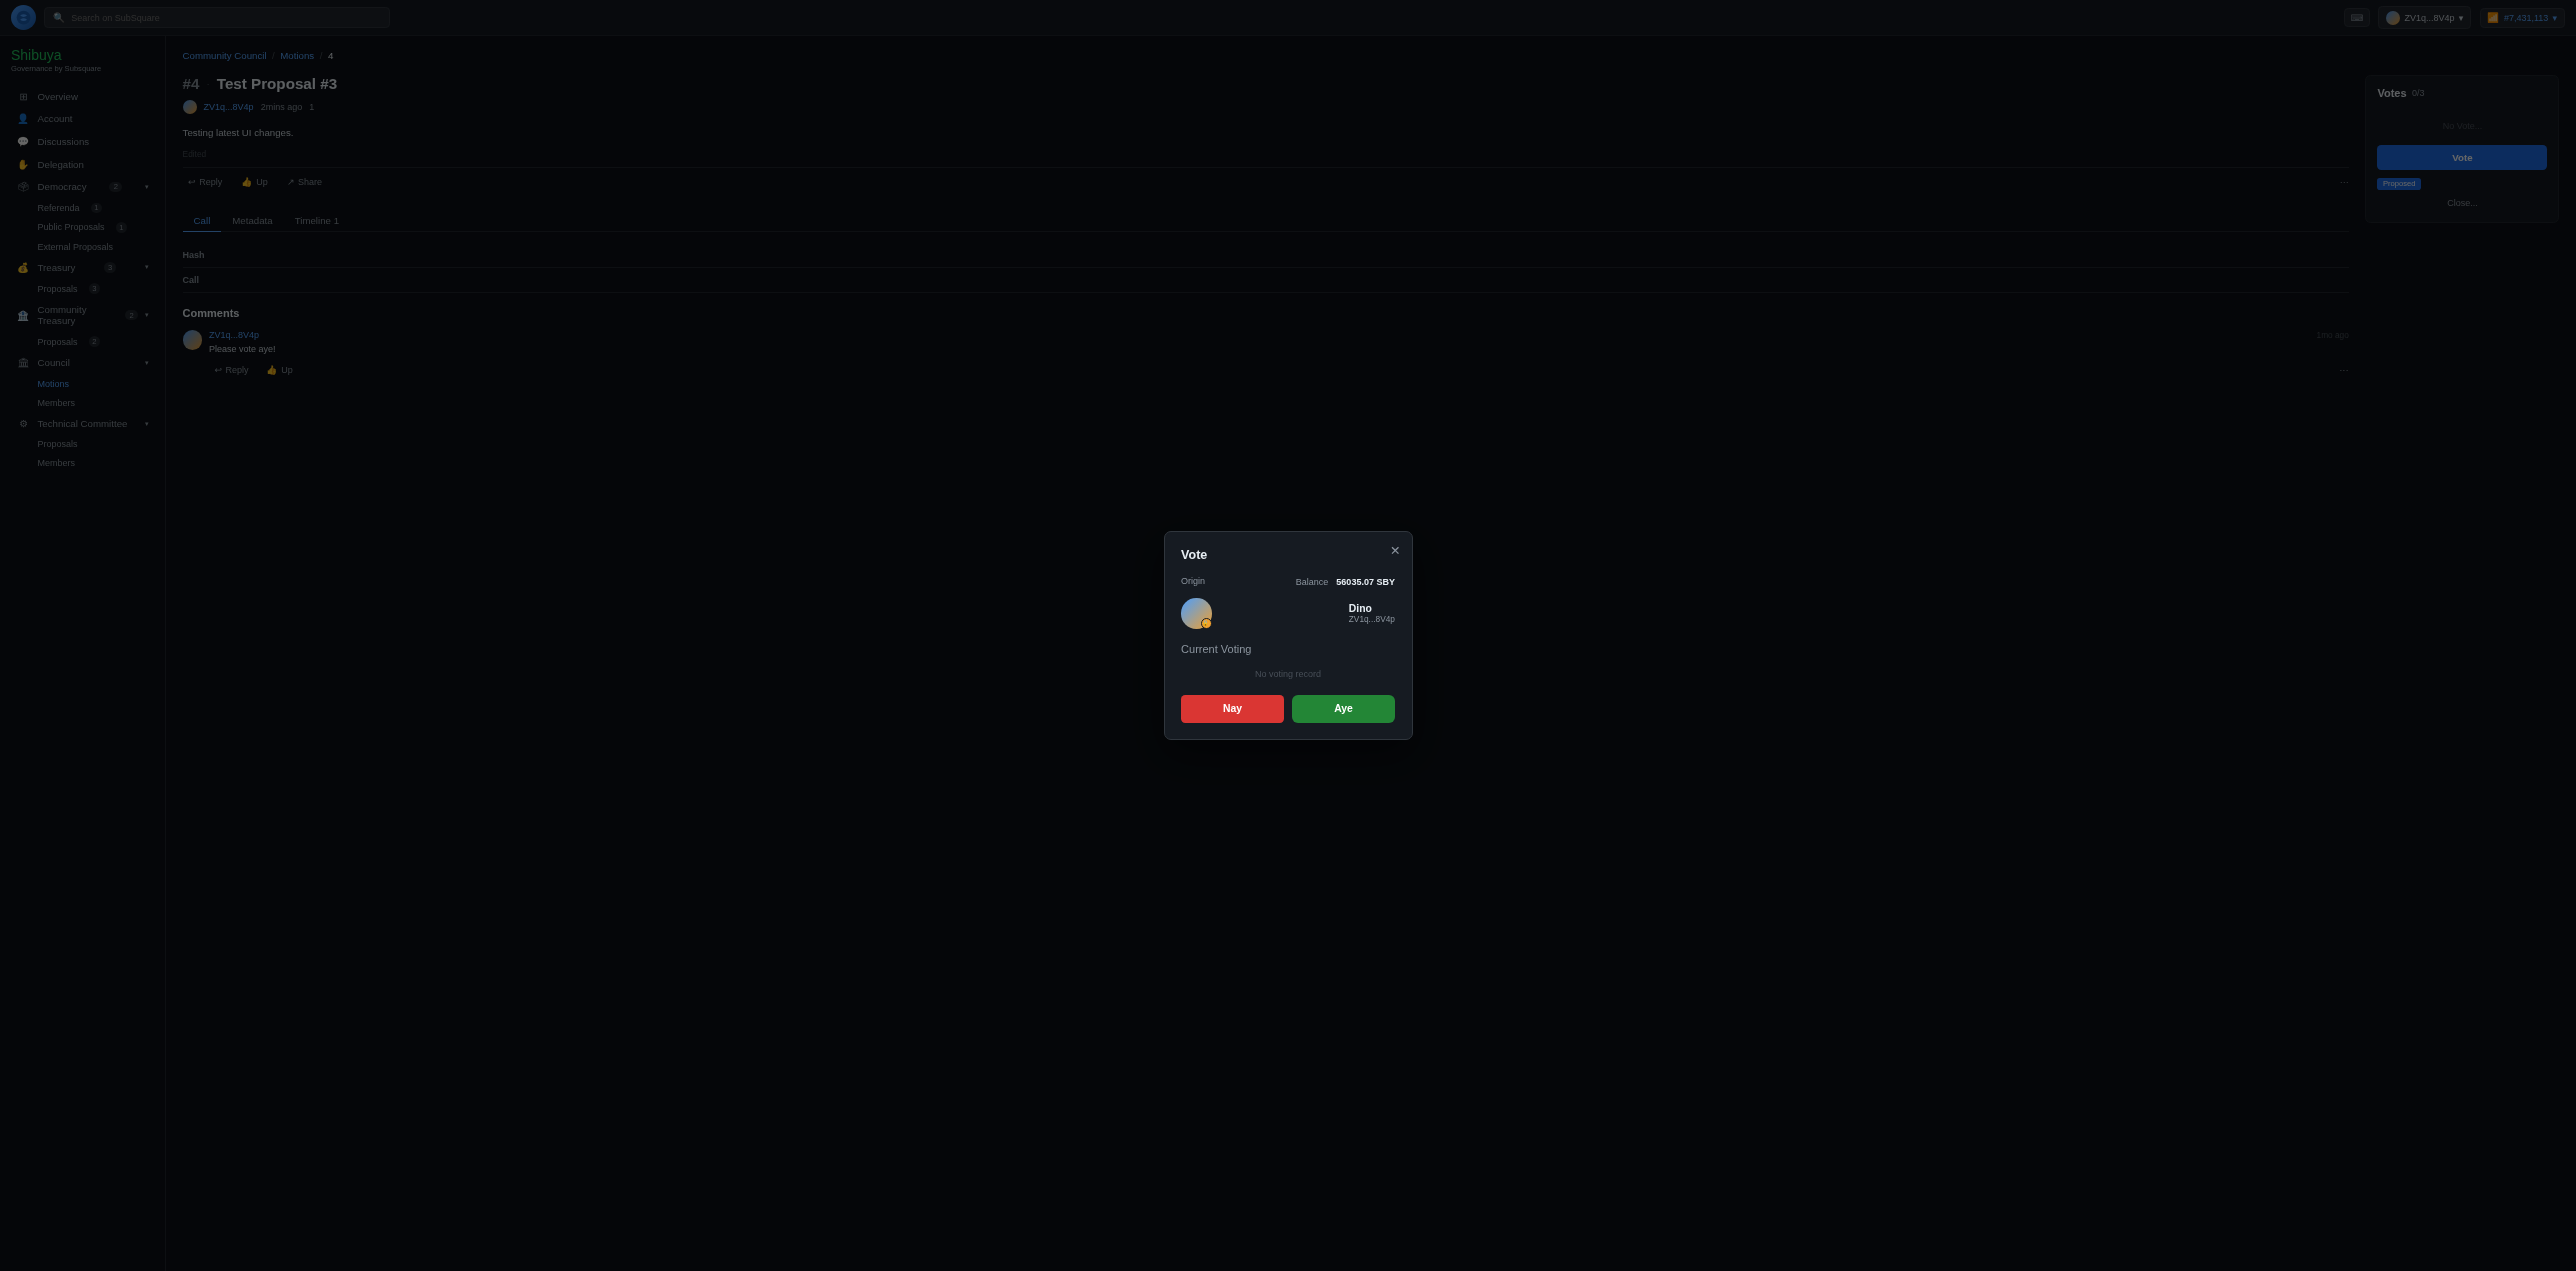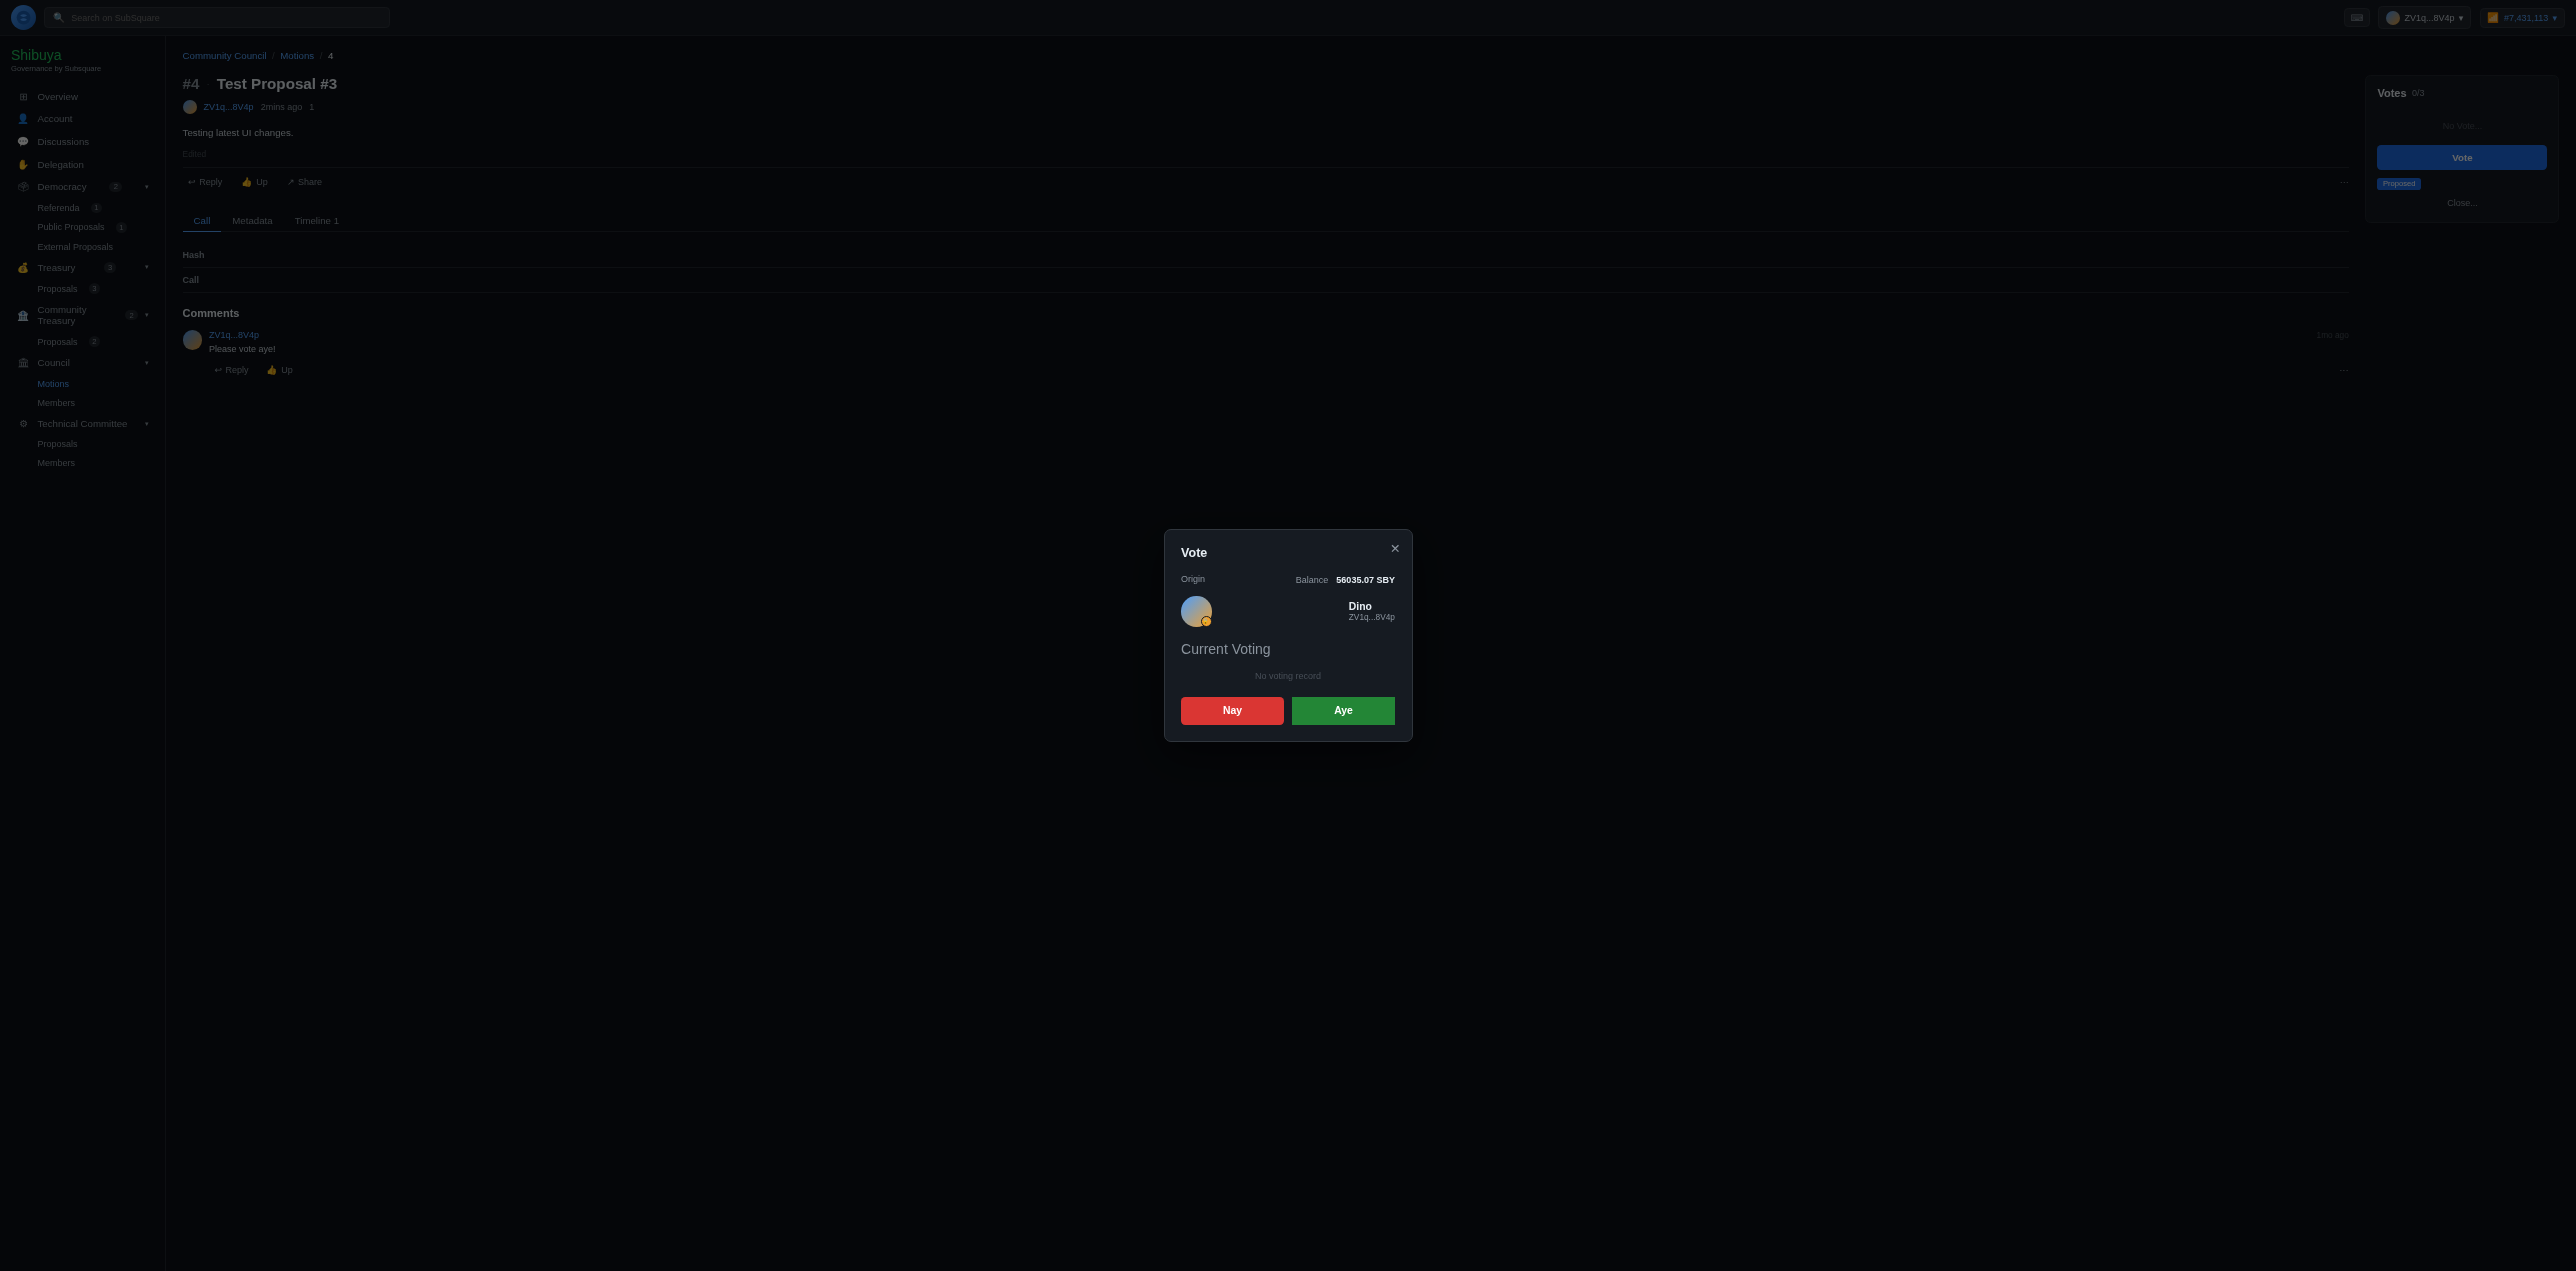--- a/index.html
+++ b/index.html
@@ -452,21 +452,21 @@
       background: #f0a030;
       border-radius: 50%;
       border: 1.4px solid #161b22;
       display: flex; align-items: center; justify-content: center;
       font-size: 5.5px;
       color: white;
     }
     .modal-account-name { font-size: 10.4px; font-weight: 600; color: #e6edf3; }
     .modal-account-addr { font-size: 8.3px; color: #8b949e; }
     .modal-section-label {
-      font-size: 14px;
+      font-size: 11px;
       color: #8b949e;
       margin-bottom: 8.3px;
     }
     .modal-no-vote {
       text-align: center;
       color: #484f58;
       font-size: 9px;
       padding: 5.5px 0 11px;
     }
     .modal-vote-buttons {
@@ -483,21 +483,21 @@
       padding: 8.3px;
       font-size: 10.4px;
       font-weight: 600;
       cursor: pointer;
     }
     .aye-btn {
       flex: 1;
       background: #238636;
       color: white;
       border: none;
-      border-radius: 0;
+      border-radius: 6px;
       padding: 8.3px;
       font-size: 10.4px;
       font-weight: 600;
       cursor: pointer;
     }
 
     
     ::-webkit-scrollbar { width: 4.2px; }
     ::-webkit-scrollbar-track { background: #0d1117; }
     ::-webkit-scrollbar-thumb { background: #30363d; border-radius: 2.1px; }

